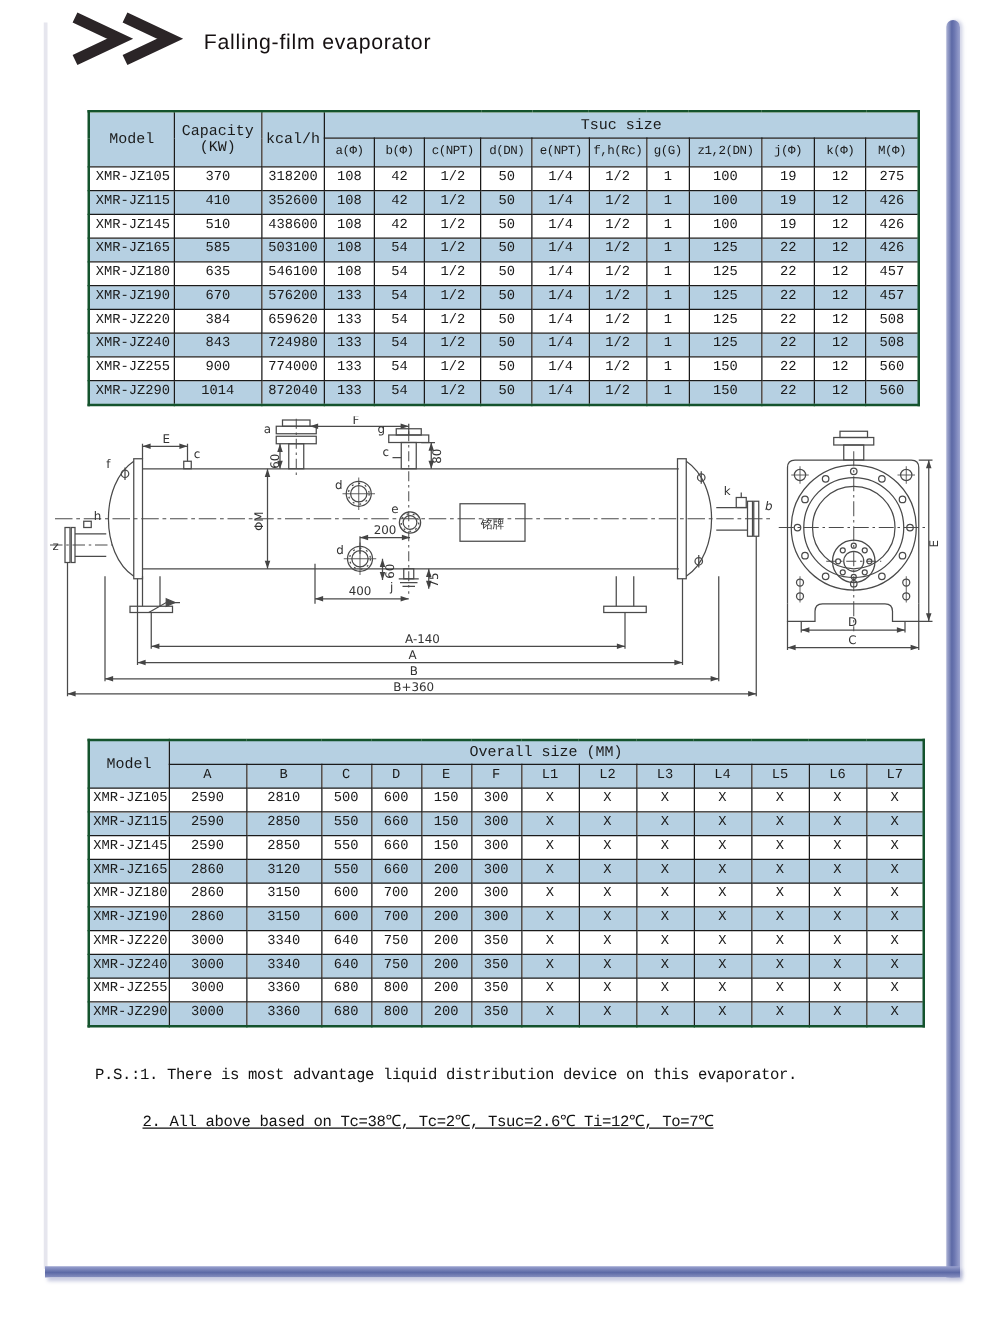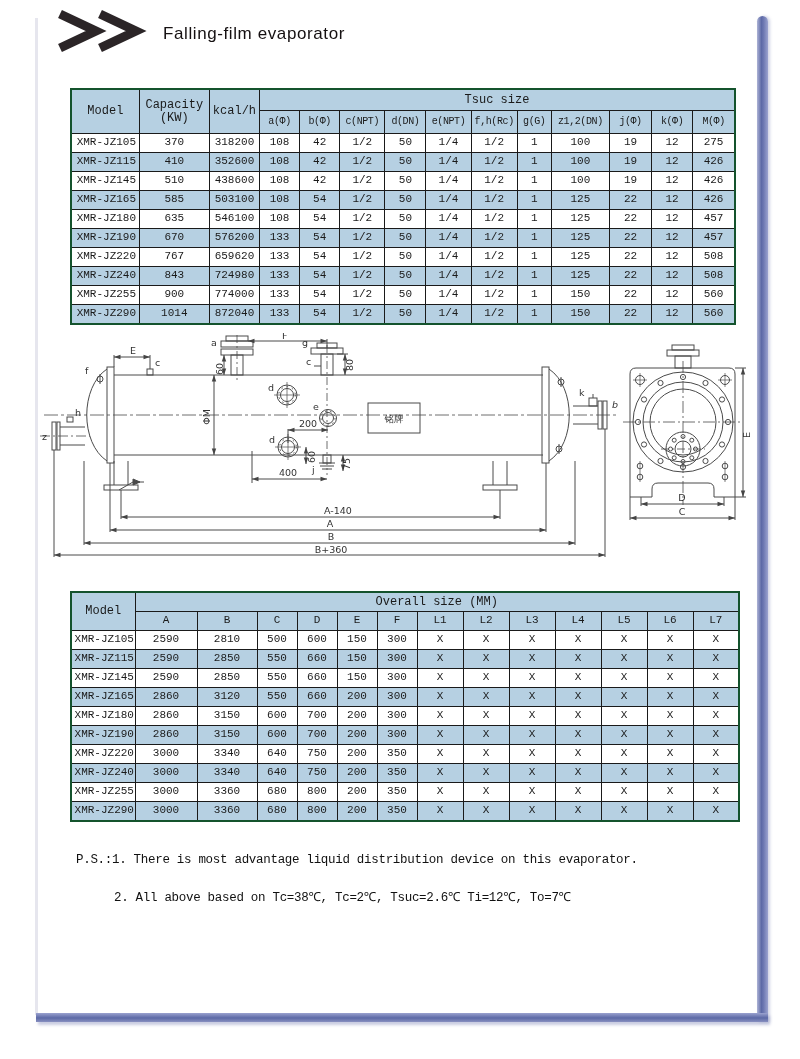--- a/index.html
+++ b/index.html
@@ -34,21 +34,21 @@
   #overall-table thead tr:first-child th{height:18px;font-size:12px;}
   #overall-table thead tr.cols th{height:18px;font-size:11px;}
 
   
   .diagram{position:absolute;left:38px;top:333px;width:724px;height:228px;}
   .diagram text{font-family:"DejaVu Sans",sans-serif;font-size:9.5px;fill:#333;stroke:none;}
 
   
   .notes{position:absolute;left:76px;top:853px;width:648px;font-size:12.5px;letter-spacing:-.3px;color:#111;}
   .note{height:14px;margin-bottom:21px;white-space:nowrap;}
-  .note.indent{margin-left:38px;}
+  .note.indent{margin-left:38px;text-decoration:underline;}
 </style>
 </head>
 <body>
 
 <div class="page">
 
   <div class="logo">
     <svg width="96" height="50" viewBox="0 0 96 50">
       <path d="M8,8 L44,25 L8,42" fill="none" stroke="#2b2527" stroke-width="9"></path>
       <path d="M48,8 L84,25 L48,42" fill="none" stroke="#2b2527" stroke-width="9"></path>
@@ -189,21 +189,21 @@
           <td>1/4</td>
           <td>1/2</td>
           <td>1</td>
           <td>125</td>
           <td>22</td>
           <td>12</td>
           <td>457</td>
         </tr>
         <tr>
           <td class="model-col">XMR-JZ220</td>
-          <td>767</td>
+          <td>384</td>
           <td>659620</td>
           <td>133</td>
           <td>54</td>
           <td>1/2</td>
           <td>50</td>
           <td>1/4</td>
           <td>1/2</td>
           <td>1</td>
           <td>125</td>
           <td>22</td>

